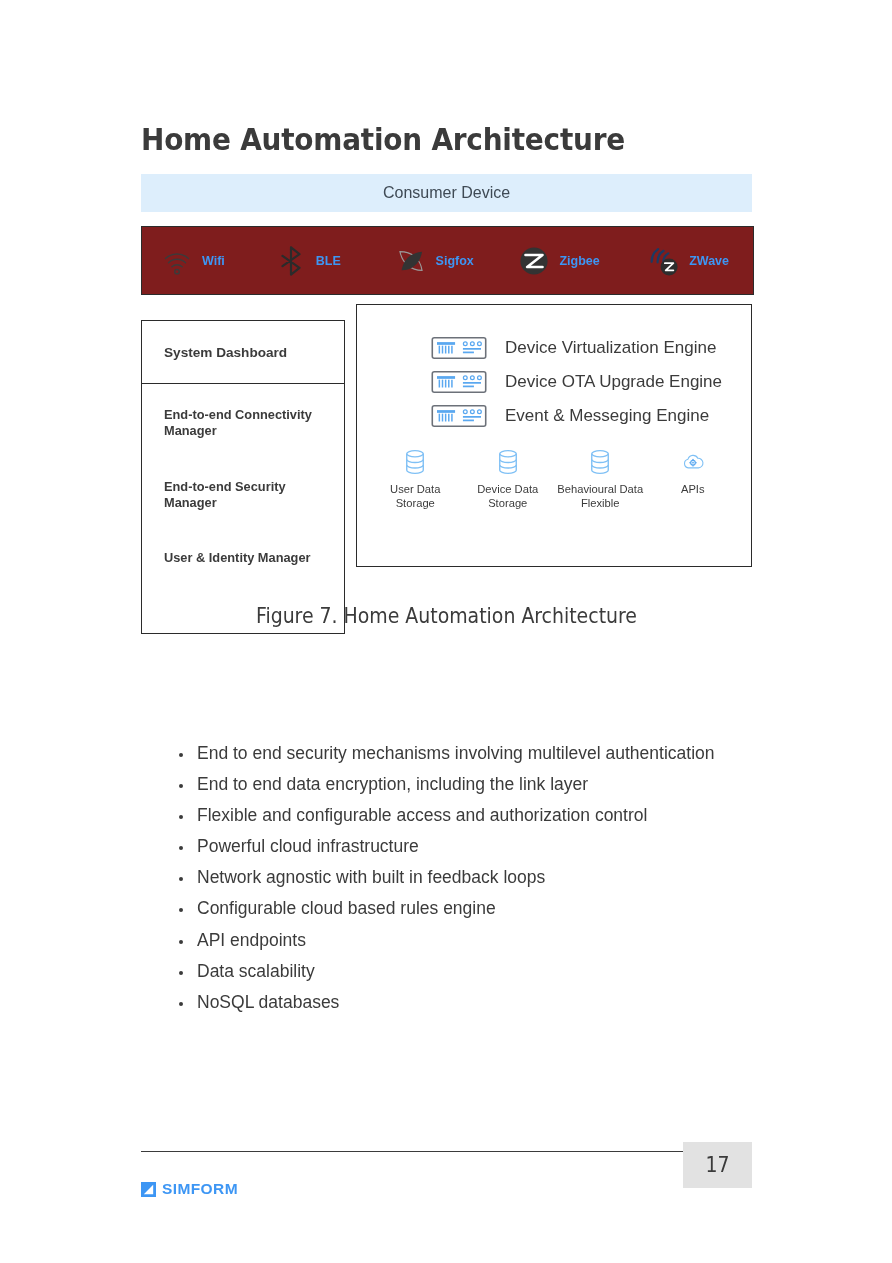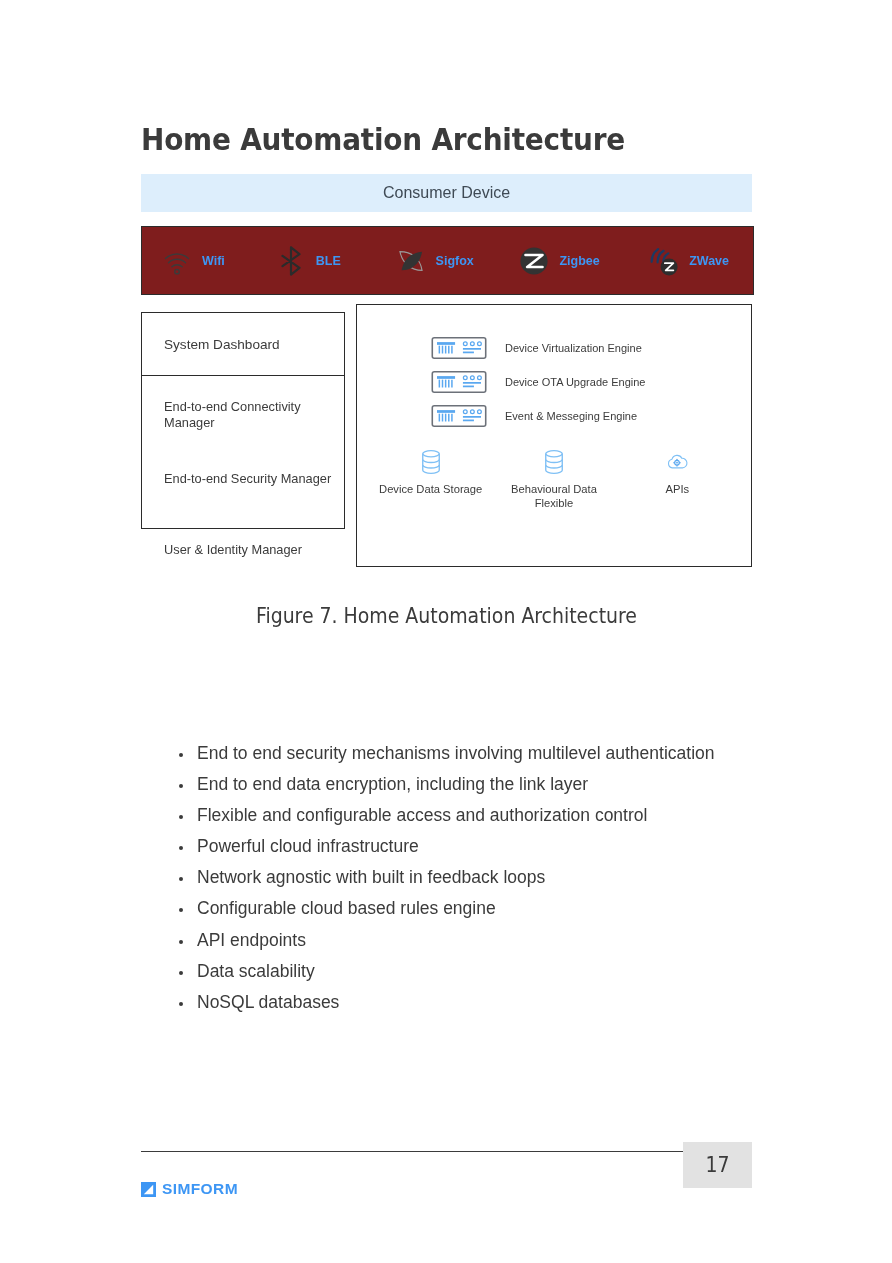--- a/index.html
+++ b/index.html
@@ -43,22 +43,22 @@
   .proto:nth-child(1){justify-content:flex-start;padding-left:18px;}
   .proto:nth-child(2){justify-content:flex-start;padding-left:8px;}
   .proto:nth-child(3){justify-content:flex-start;padding-left:14px;}
   .proto:nth-child(4){justify-content:flex-start;padding-left:18px;}
   .proto:nth-child(5){justify-content:flex-start;padding-left:24px;}
 
   
   .mid{position:absolute;left:0;top:304px;width:611px;height:263px;}
 
   .left-panel{
-    position:absolute;left:0;top:8px;width:204px;height:217px;
-    border:1.4px solid #2b2b2b;background:#fff;box-sizing:border-box;
+    position:absolute;left:0;top:16px;width:204px;height:314px;
+    border:1.4px solid #2b2b2b;background:#fff;box-sizing:border-box;font-weight:bold;
   }
   .lp-head{
     height:63px;border-bottom:1.4px solid #2b2b2b;
     display:flex;align-items:center;padding-left:22px;
     font-size:13.6px;color:#3b3b3b;box-sizing:border-box;
   }
   .lp-item{
     padding-left:22px;padding-right:10px;
     font-size:12.8px;line-height:1.27;color:#3b3b3b;
     position:absolute;
@@ -70,21 +70,21 @@
   .right-panel{
     position:absolute;left:215px;top:0;width:396px;height:263px;
     border:1.4px solid #2b2b2b;background:#fff;box-sizing:border-box;
     display:flex;flex-direction:column;
   }
   .engines{padding:26px 0 0 0;}
   .engine-row{
     display:flex;align-items:center;height:34px;padding-left:74px;
   }
   .engine-ico{width:56px;height:22px;flex:0 0 56px;margin-right:18px;}
-  .engine-label{font-size:11px;color:#3b3b3b;}
+  .engine-label{font-size:17px;color:#3b3b3b;}
 
   .stores{
     display:flex;align-items:flex-start;
     padding:16px 12px 0 12px;flex:1;
   }
   .store{
     flex:1;display:flex;flex-direction:column;align-items:center;gap:7px;
   }
   .store-ico{width:22px;height:26px;display:block;}
   .store-label{
@@ -282,20 +282,31 @@
             <rect x="40" y="14" width="23" height="2.2" fill="#5aa8f0"></rect>
             <rect x="40" y="18.5" width="14" height="2.2" fill="#5aa8f0"></rect>
           </svg>
           <span class="engine-label">Event &amp; Messeging Engine</span>
         </div>
 
       </div>
 
       <div class="stores">
 
+        <div class="store">
+          <svg class="store-ico" viewBox="0 0 24 28">
+            <g fill="none" stroke="#7fc0f5" stroke-width="1.5">
+              <ellipse cx="12" cy="5" rx="9" ry="3.4"></ellipse>
+              <path d="M3 5 L3 23 A9 3.4 0 0 0 21 23 L21 5"></path>
+              <path d="M3 11.2 A9 3.4 0 0 0 21 11.2"></path>
+              <path d="M3 17.2 A9 3.4 0 0 0 21 17.2"></path>
+            </g>
+          </svg>
+          <span class="store-label">User Data Storage</span>
+        </div>
 
         <div class="store">
           <svg class="store-ico" viewBox="0 0 24 28">
             <g fill="none" stroke="#7fc0f5" stroke-width="1.5">
               <ellipse cx="12" cy="5" rx="9" ry="3.4"></ellipse>
               <path d="M3 5 L3 23 A9 3.4 0 0 0 21 23 L21 5"></path>
               <path d="M3 11.2 A9 3.4 0 0 0 21 11.2"></path>
               <path d="M3 17.2 A9 3.4 0 0 0 21 17.2"></path>
             </g>
           </svg>

